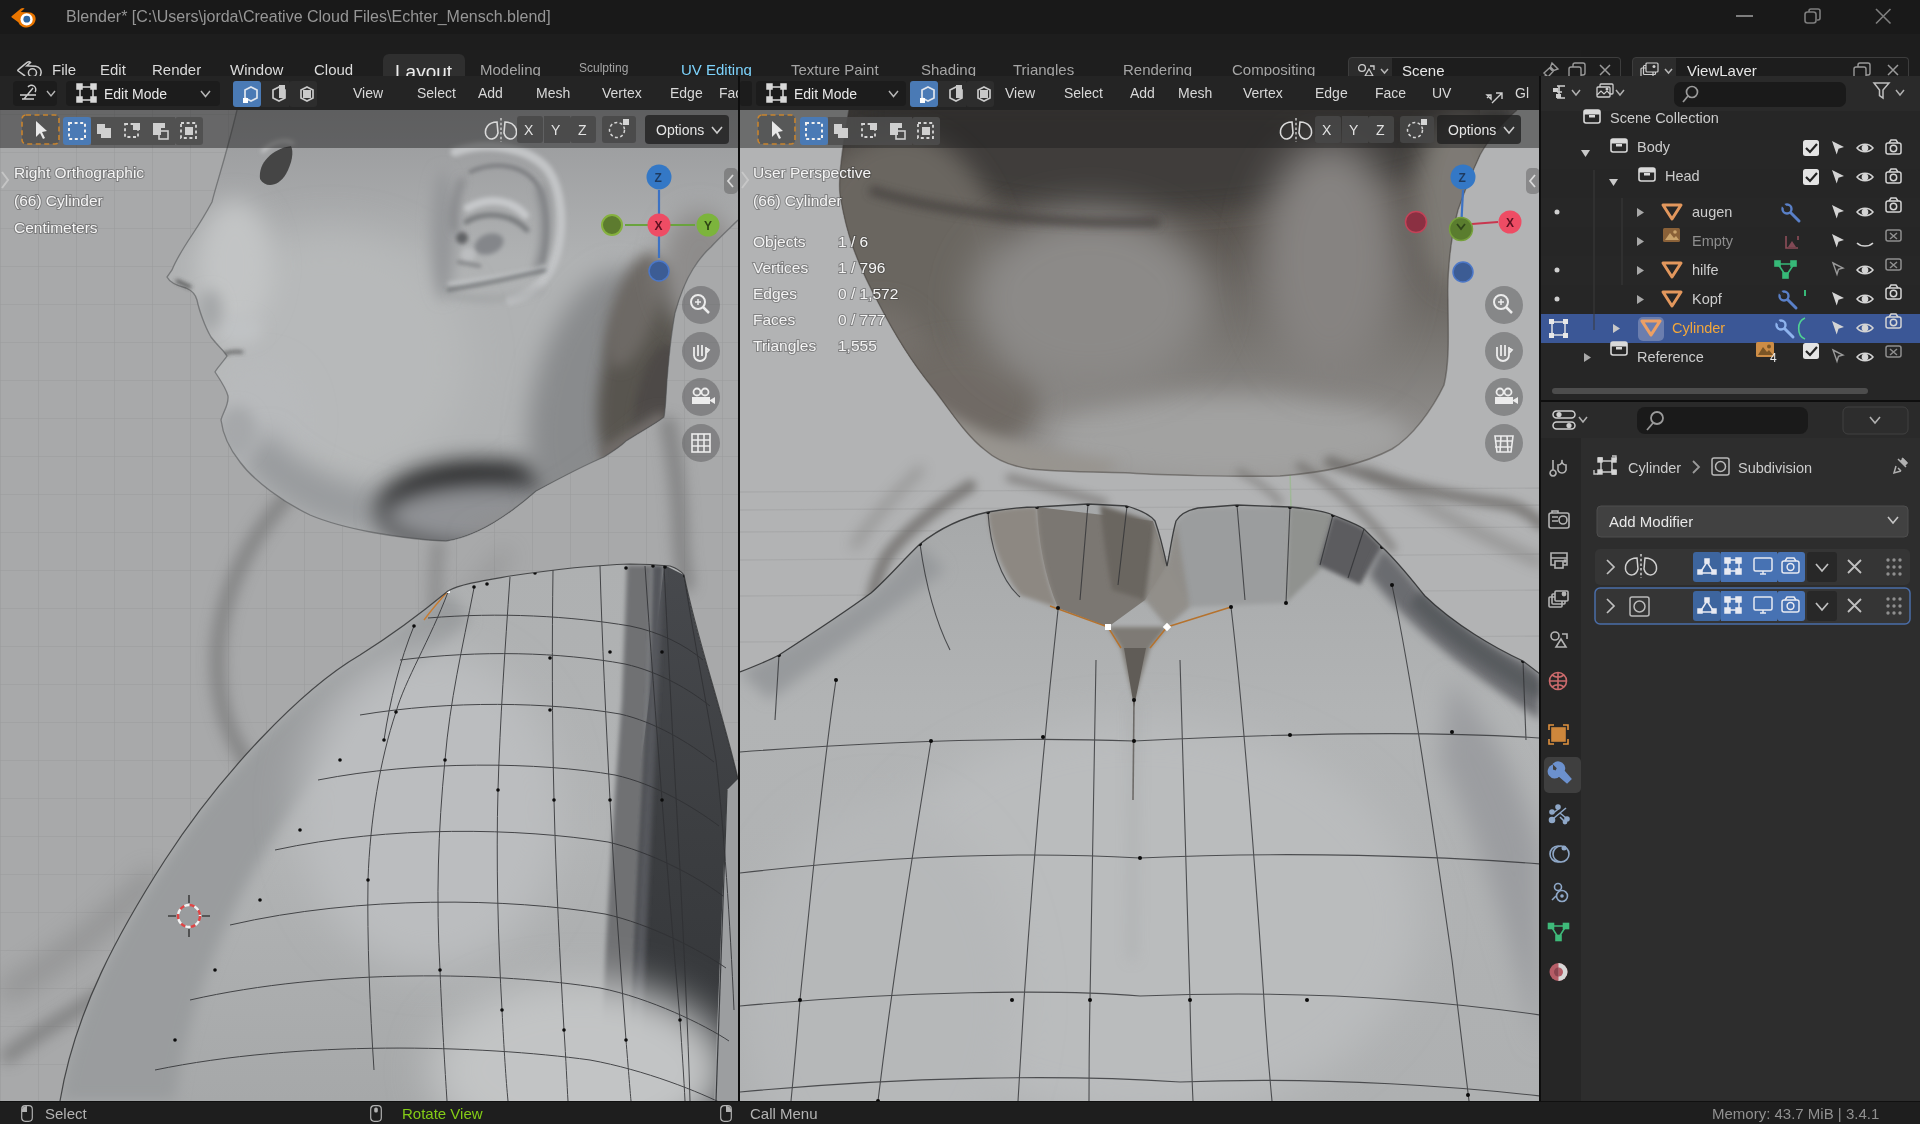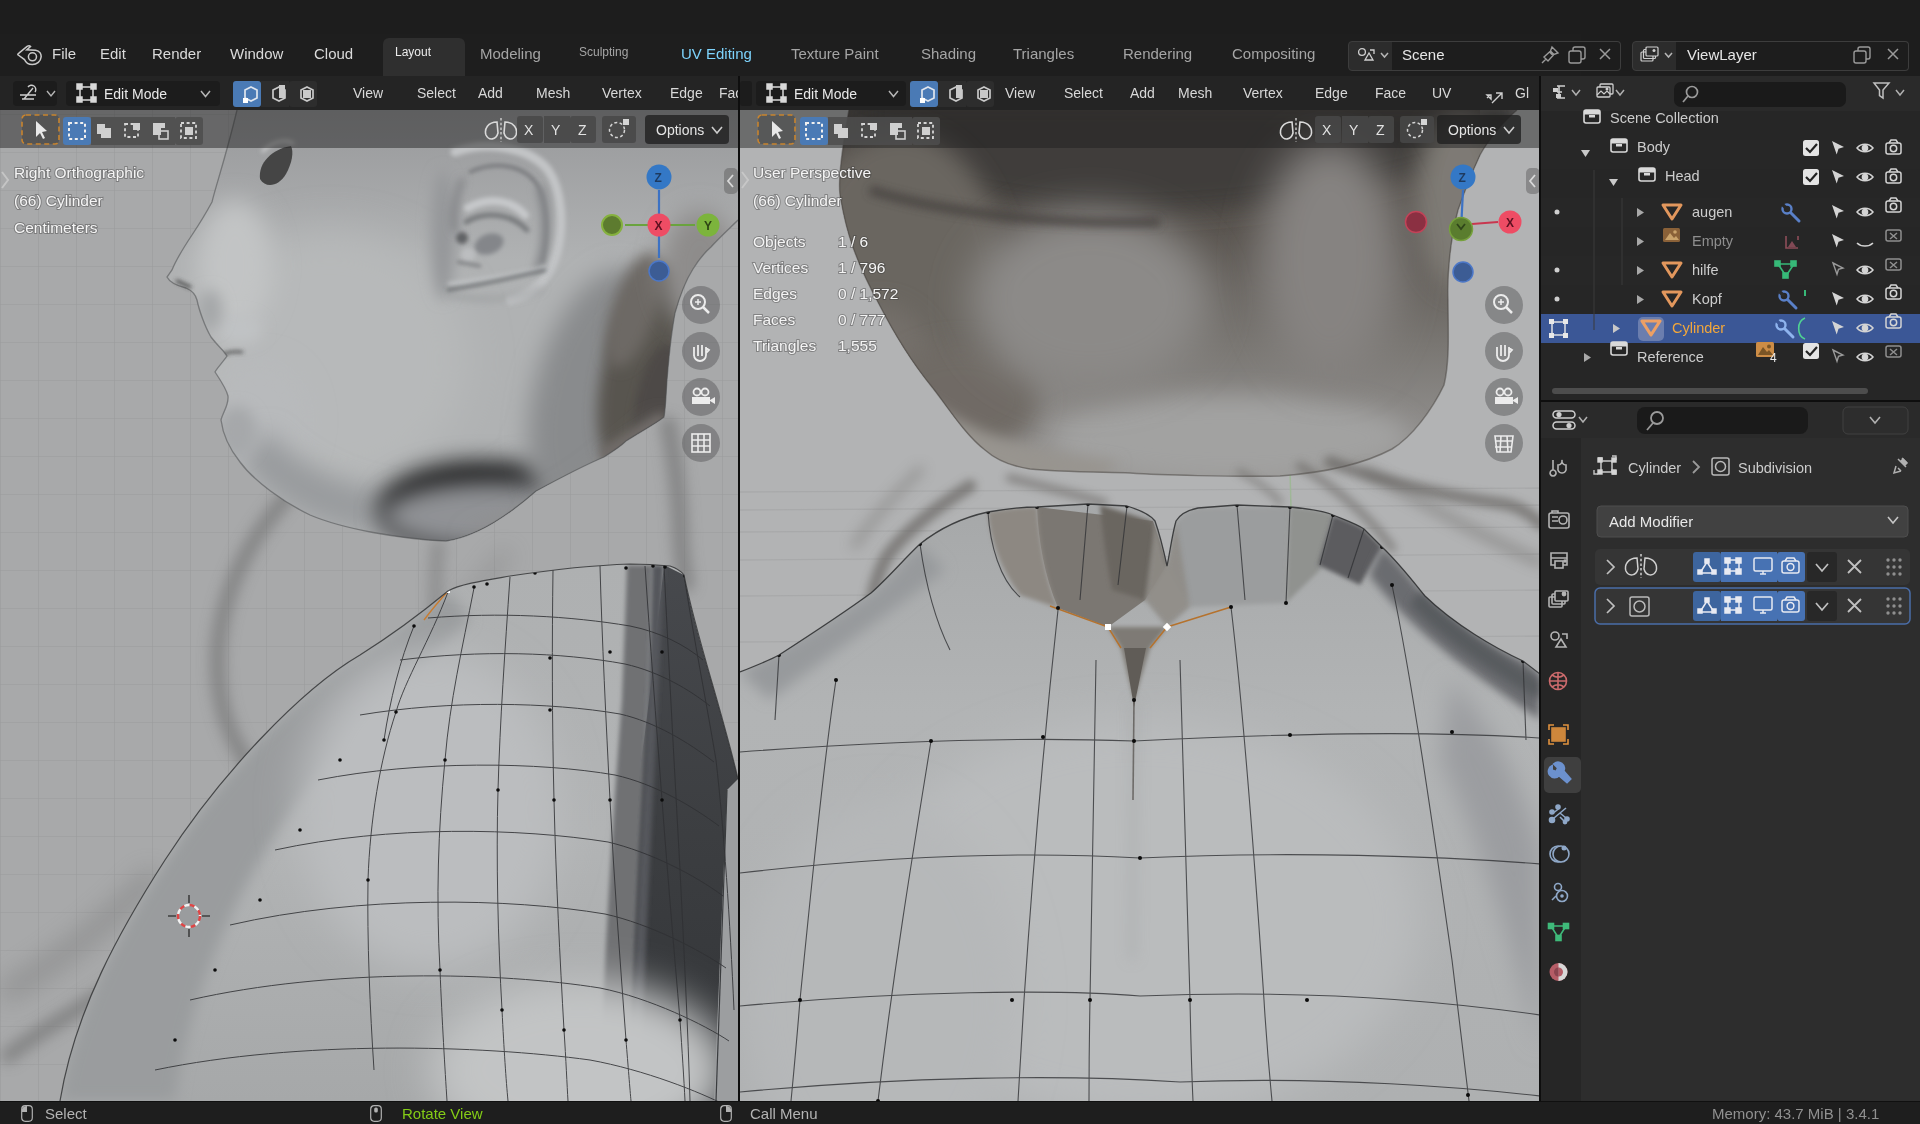--- a/index.html
+++ b/index.html
@@ -3,33 +3,51 @@
 <style>
   html,body{margin:0;padding:0;background:#111;}
   #root{position:relative;width:1920px;height:1124px;background:#1d1d1d;overflow:hidden;
         font-family:"Liberation Sans",sans-serif;-webkit-font-smoothing:antialiased;}
   .abs{position:absolute;}
   .txt{white-space:nowrap;}
 </style></head>
 <body>
 <div id="root">
 
-
-  <div class="abs" style="left:0;top:34px;width:1581px;height:42px;background:#1e1e1e;">
+  <div class="abs" style="left:0;top:0;width:1920px;height:34px;background:#191919;">
+    <svg class="abs" style="left:10px;top:5px" width="26" height="25" viewBox="0 0 26 25">
+      <path d="M2.5 10.5 L11 3.5 C12.5 2.6 14 2.9 14.6 3.6 L10.7 7.1 L20 7.5 C24 8 26 11.5 25.6 14.6 C25.2 19 21.3 22.5 16.5 22.5 C12.6 22.5 9.6 20.3 8.3 17.2 L1.8 12.5 C0.9 11.8 1.6 11.2 2.5 10.5 Z" fill="#ea7600"></path>
+      <circle cx="16.6" cy="14.4" r="6.1" fill="#fff"></circle>
+      <circle cx="16.8" cy="14.2" r="3.4" fill="#2f66a0"></circle>
+    </svg>
+    <div class="abs txt" style="left:66px;top:8px;font-size:16px;color:#969696;">Blender* [C:\Users\jorda\Creative Cloud Files\Echter_Mensch.blend]</div>
+    <svg class="abs" style="left:1736px;top:15px" width="18" height="4">
+        <rect width="17" height="2" fill="#7e7e7e"></rect>
+      </svg>
+    <svg class="abs" style="left:1804px;top:8px" width="18" height="18" viewBox="0 0 18 18">
+      <rect x="1" y="4" width="11" height="11" rx="2.5" fill="none" stroke="#7e7e7e" stroke-width="1.6"></rect>
+      <path d="M5 4 L5 3 a2 2 0 0 1 2 -2 L14 1 a2 2 0 0 1 2 2 L16 10 a2 2 0 0 1 -2 2 L13 12" fill="none" stroke="#7e7e7e" stroke-width="1.6"></path>
+    </svg>
+    <svg class="abs" style="left:1875px;top:8px" width="17" height="17" viewBox="0 0 17 17">
+      <path d="M1 1 L15.5 15.5 M15.5 1 L1 15.5" stroke="#7e7e7e" stroke-width="1.6"></path>
+    </svg>
+  </div>
+
+  <div class="abs" style="left:0;top:50px;width:1581px;height:42px;background:#1e1e1e;">
     <svg class="abs" style="left:16px;top:9px" width="26" height="24" viewBox="0 0 26 25">
       <path d="M2.5 10.5 L11 3.5 C12.5 2.6 14 2.9 14.6 3.6 L10.7 7.1 L20 7.5 C24 8 26 11.5 25.6 14.6 C25.2 19 21.3 22.5 16.5 22.5 C12.6 22.5 9.6 20.3 8.3 17.2 L1.8 12.5 C0.9 11.8 1.6 11.2 2.5 10.5 Z" fill="none" stroke="#c9c9c9" stroke-width="1.6"></path>
       <circle cx="16.6" cy="14.4" r="4.2" fill="none" stroke="#c9c9c9" stroke-width="1.6"></circle>
     </svg>
     <div class="abs txt" style="left:52px;top:11px;font-size:15px;color:#dadada;">File</div>
     <div class="abs txt" style="left:100px;top:11px;font-size:15px;color:#dadada;">Edit</div>
     <div class="abs txt" style="left:152px;top:11px;font-size:15px;color:#dadada;">Render</div>
     <div class="abs txt" style="left:230px;top:11px;font-size:15px;color:#dadada;">Window</div>
     <div class="abs txt" style="left:314px;top:11px;font-size:15px;color:#dadada;">Cloud</div>
     <div class="abs" style="left:383px;top:4px;width:82px;height:38px;background:#2f2f2f;border-radius:6px 6px 0 0;"></div>
-    <div class="abs txt" style="left:395px;top:11px;font-size:12px;color:#ececec;">Layout</div>
+    <div class="abs txt" style="left:395px;top:11px;font-size:19px;color:#ececec;">Layout</div>
     <div class="abs txt" style="left:480px;top:11px;font-size:15px;color:#a5a5a5;">Modeling</div>
     <div class="abs txt" style="left:579px;top:11px;font-size:12px;color:#a5a5a5;">Sculpting</div>
     <div class="abs txt" style="left:681px;top:11px;font-size:15px;color:#7dd3fc;">UV Editing</div>
     <div class="abs txt" style="left:791px;top:11px;font-size:15px;color:#a5a5a5;">Texture Paint</div>
     <div class="abs txt" style="left:921px;top:11px;font-size:15px;color:#a5a5a5;">Shading</div>
     <div class="abs txt" style="left:1013px;top:11px;font-size:15px;color:#a5a5a5;">Triangles</div>
     <div class="abs txt" style="left:1123px;top:11px;font-size:15px;color:#a5a5a5;">Rendering</div>
     <div class="abs txt" style="left:1232px;top:11px;font-size:15px;color:#a5a5a5;">Compositing</div>
 
     <div class="abs" style="left:1348px;top:7px;width:44px;height:28px;background:#2c2c2c;border-radius:4px 0 0 4px;border:1px solid #3d3d3d;"></div>

